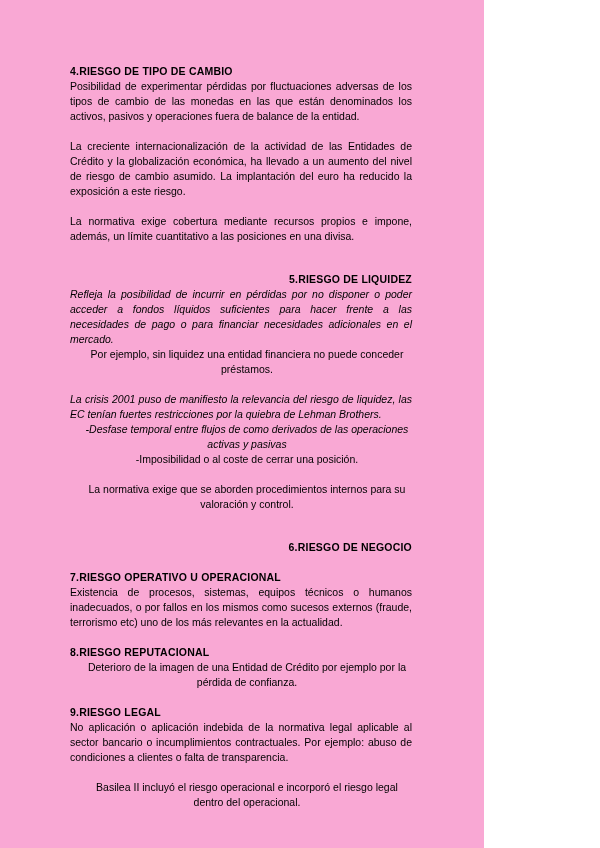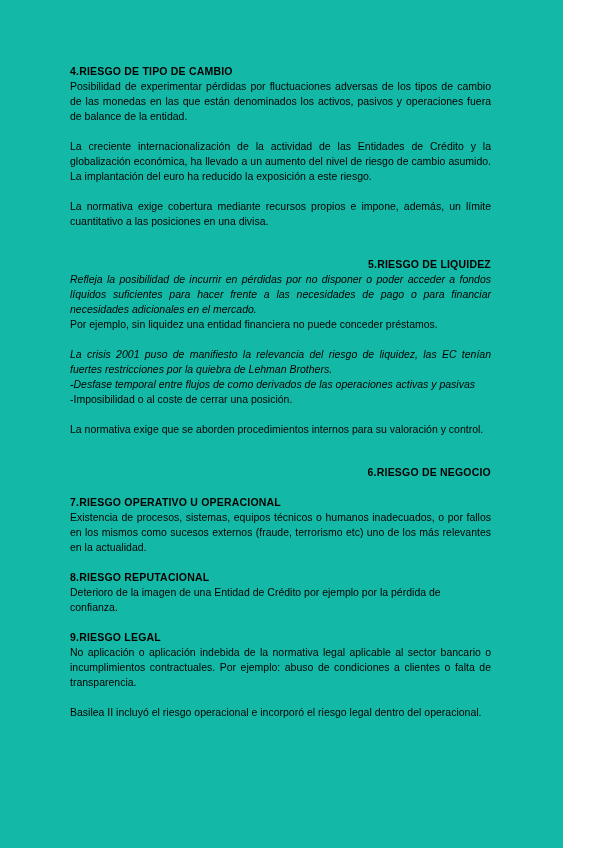--- a/index.html
+++ b/index.html
@@ -9,42 +9,42 @@
   }
   body {
     width: 600px;
     height: 848px;
     font-family: "Liberation Sans", sans-serif;
     color: #000000;
     overflow: hidden;
   }
   .page {
     box-sizing: border-box;
-    width: 563px;
+    width: 484px;
     height: 848px;
     padding: 64px 72px 40px 70px;
-    background: #14b8a6;
+    background: #f9a8d4;
   }
   .h {
     font-size: 10.5px;
     line-height: 15px;
     font-weight: 700;
     margin: 0;
     letter-spacing: 0.2px;
   }
   .h.gap-xl { margin-top: 28px; text-align: right; }
   .h.gap-md { margin-top: 15px; }
   .p {
     font-size: 10.5px;
     line-height: 15px;
     margin: 0 0 15px 0;
     text-align: justify;
   }
   .p.tight { margin-bottom: 0; font-style: italic; }
-  .p.left { text-align: left; }
+  .p.left { text-align: center; margin-left: 12px; }
 </style>
 </head>
 <body>
 
 <div class="page">
 
   <div class="h">4.RIESGO DE TIPO DE CAMBIO</div>
   <p class="p">Posibilidad de experimentar pérdidas por fluctuaciones adversas de los tipos de cambio de las monedas en las que están denominados los activos, pasivos y operaciones fuera de balance de la entidad.</p>
   <p class="p">La creciente internacionalización de la actividad de las Entidades de Crédito y la globalización económica, ha llevado a un aumento del nivel de riesgo de cambio asumido. La implantación del euro ha reducido la exposición a este riesgo.</p>
   <p class="p">La normativa exige cobertura mediante recursos propios e impone, además, un límite cuantitativo a las posiciones en una divisa.</p>

